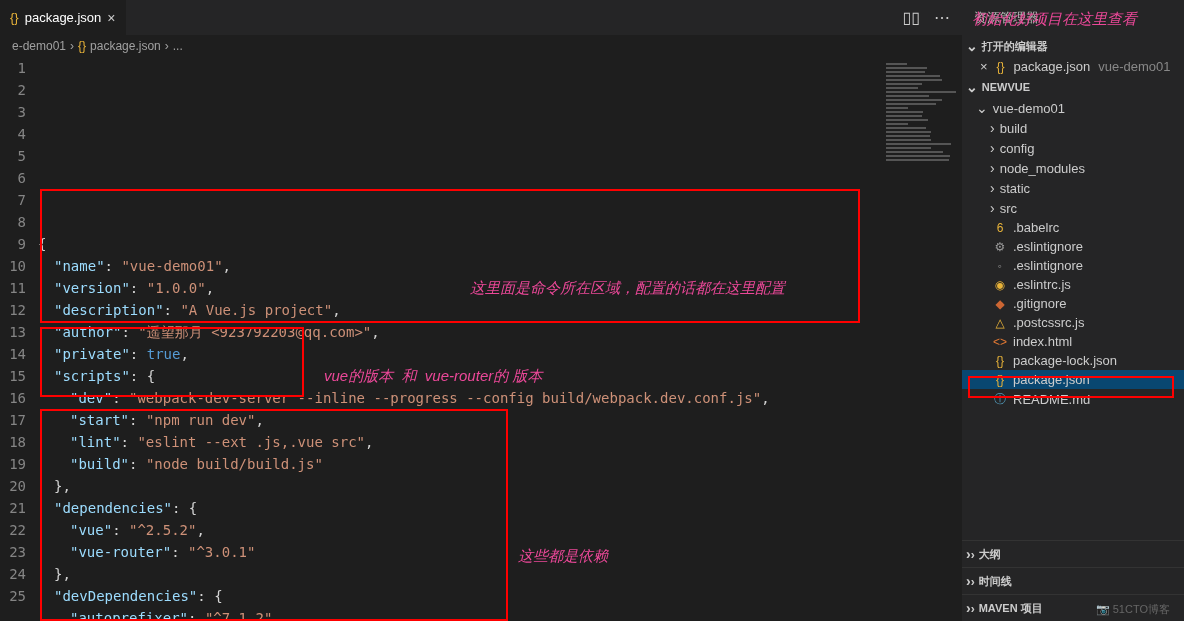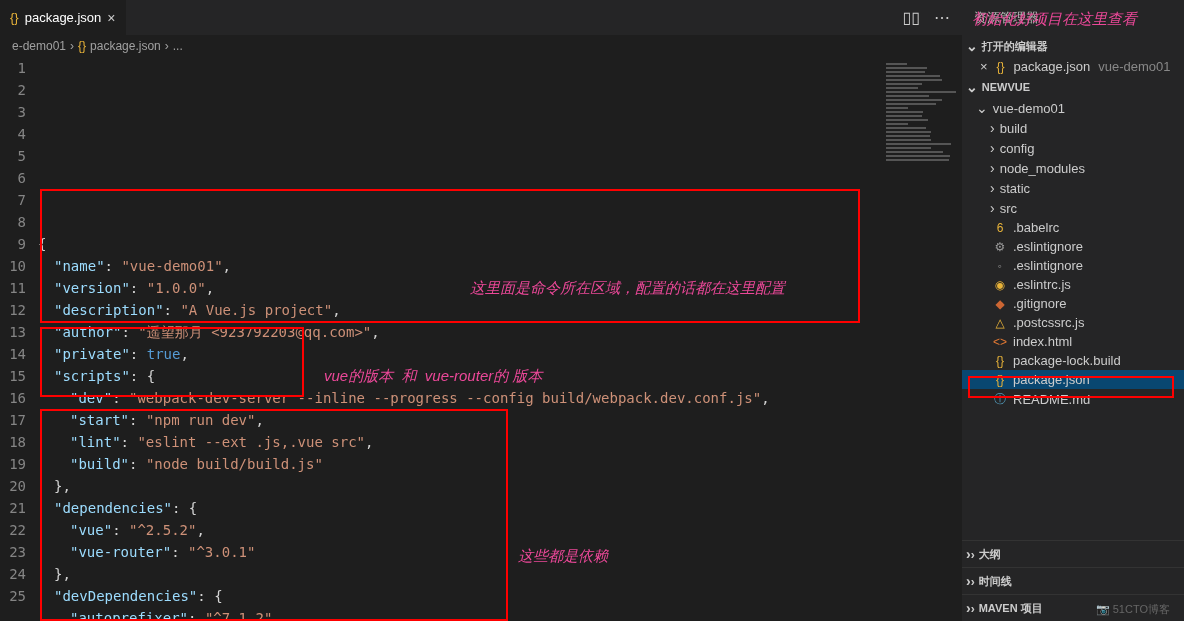--- a/index.html
+++ b/index.html
@@ -203,21 +203,21 @@
       <div class="sb-item" style="padding-left: 30px;">
         <span class="ic fi-js">△</span>
         <span>.postcssrc.js</span>
       </div>
       <div class="sb-item" style="padding-left: 30px;">
         <span class="ic fi-html">&lt;&gt;</span>
         <span>index.html</span>
       </div>
       <div class="sb-item" style="padding-left: 30px;">
         <span class="ic fi-json">{}</span>
-        <span>package-lock.build</span>
+        <span>package-lock.json</span>
       </div>
       <div class="sb-item selected" style="padding-left: 30px;">
         <span class="ic fi-json">{}</span>
         <span>package.json</span>
       </div>
       <div class="sb-item" style="padding-left: 30px;">
         <span class="ic fi-info">ⓘ</span>
         <span>README.md</span>
       </div>
     </div>

